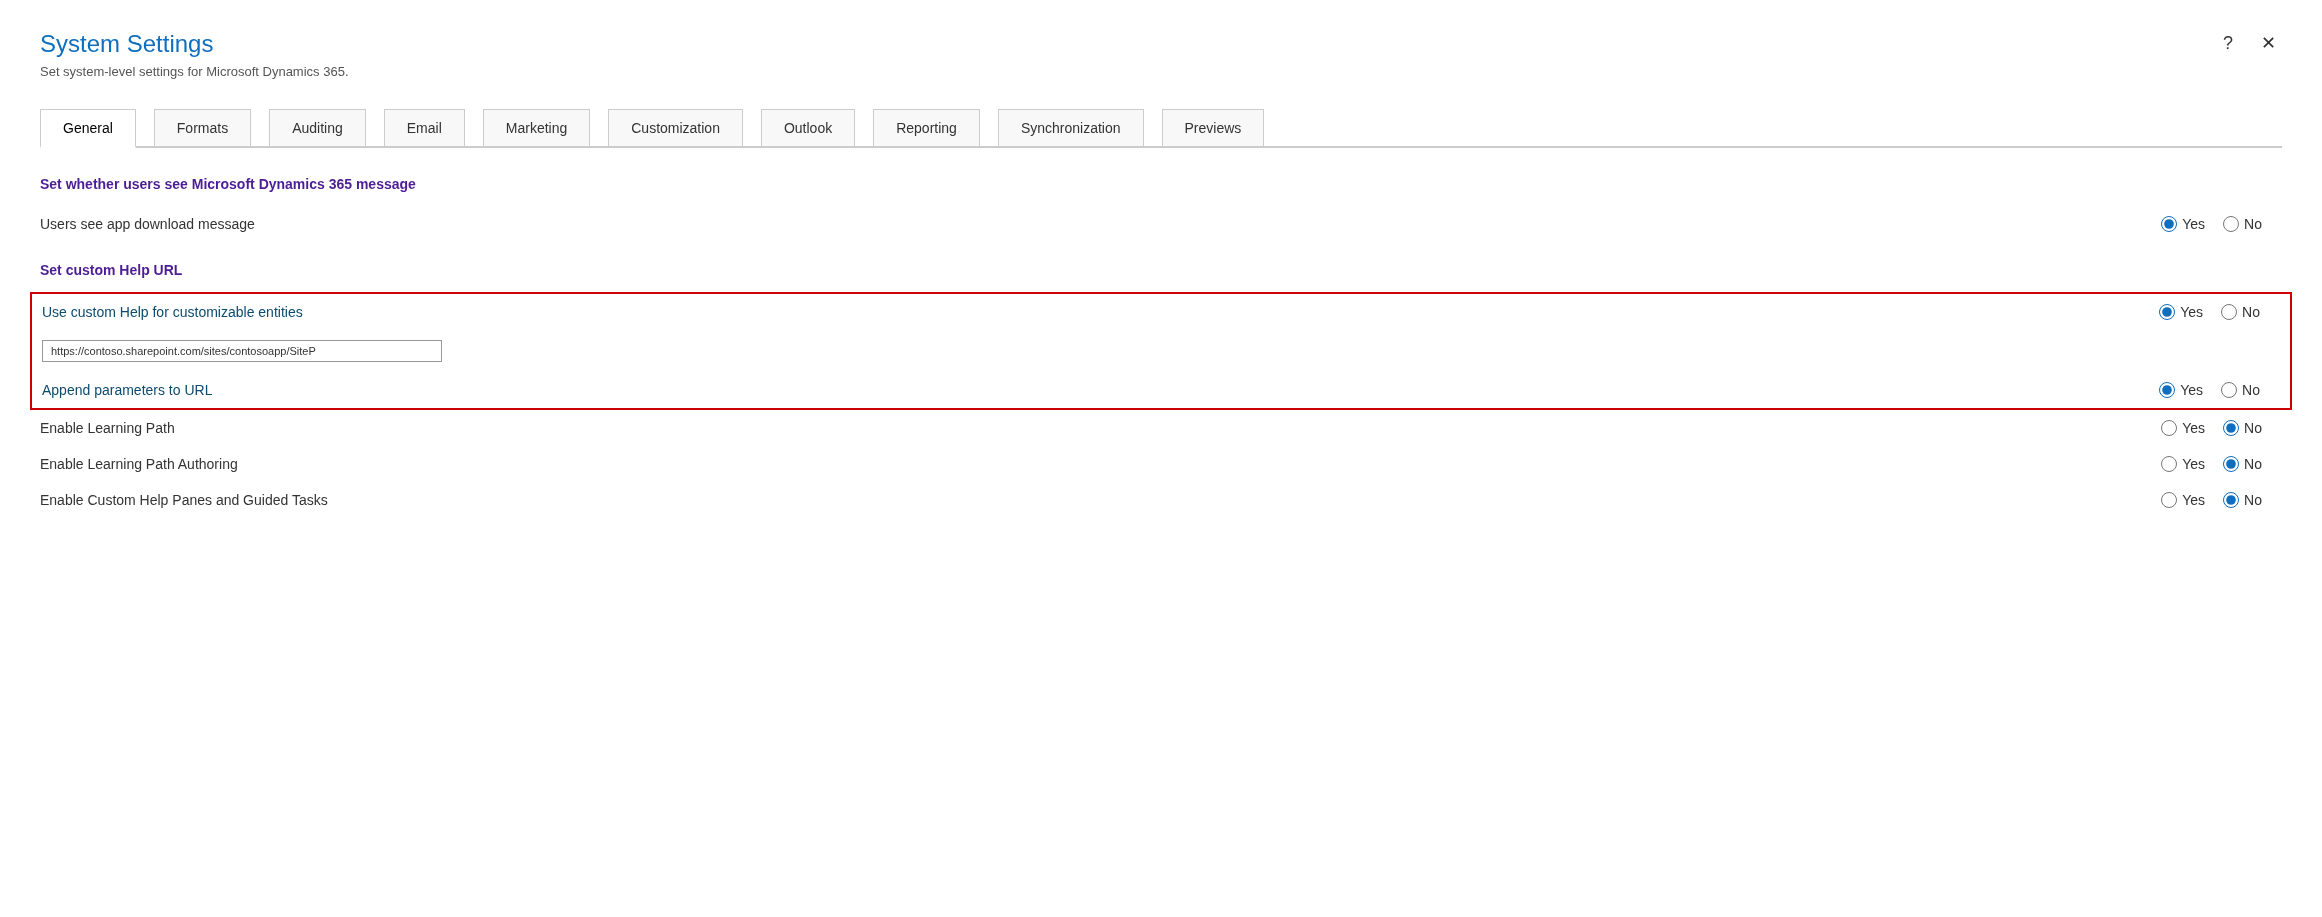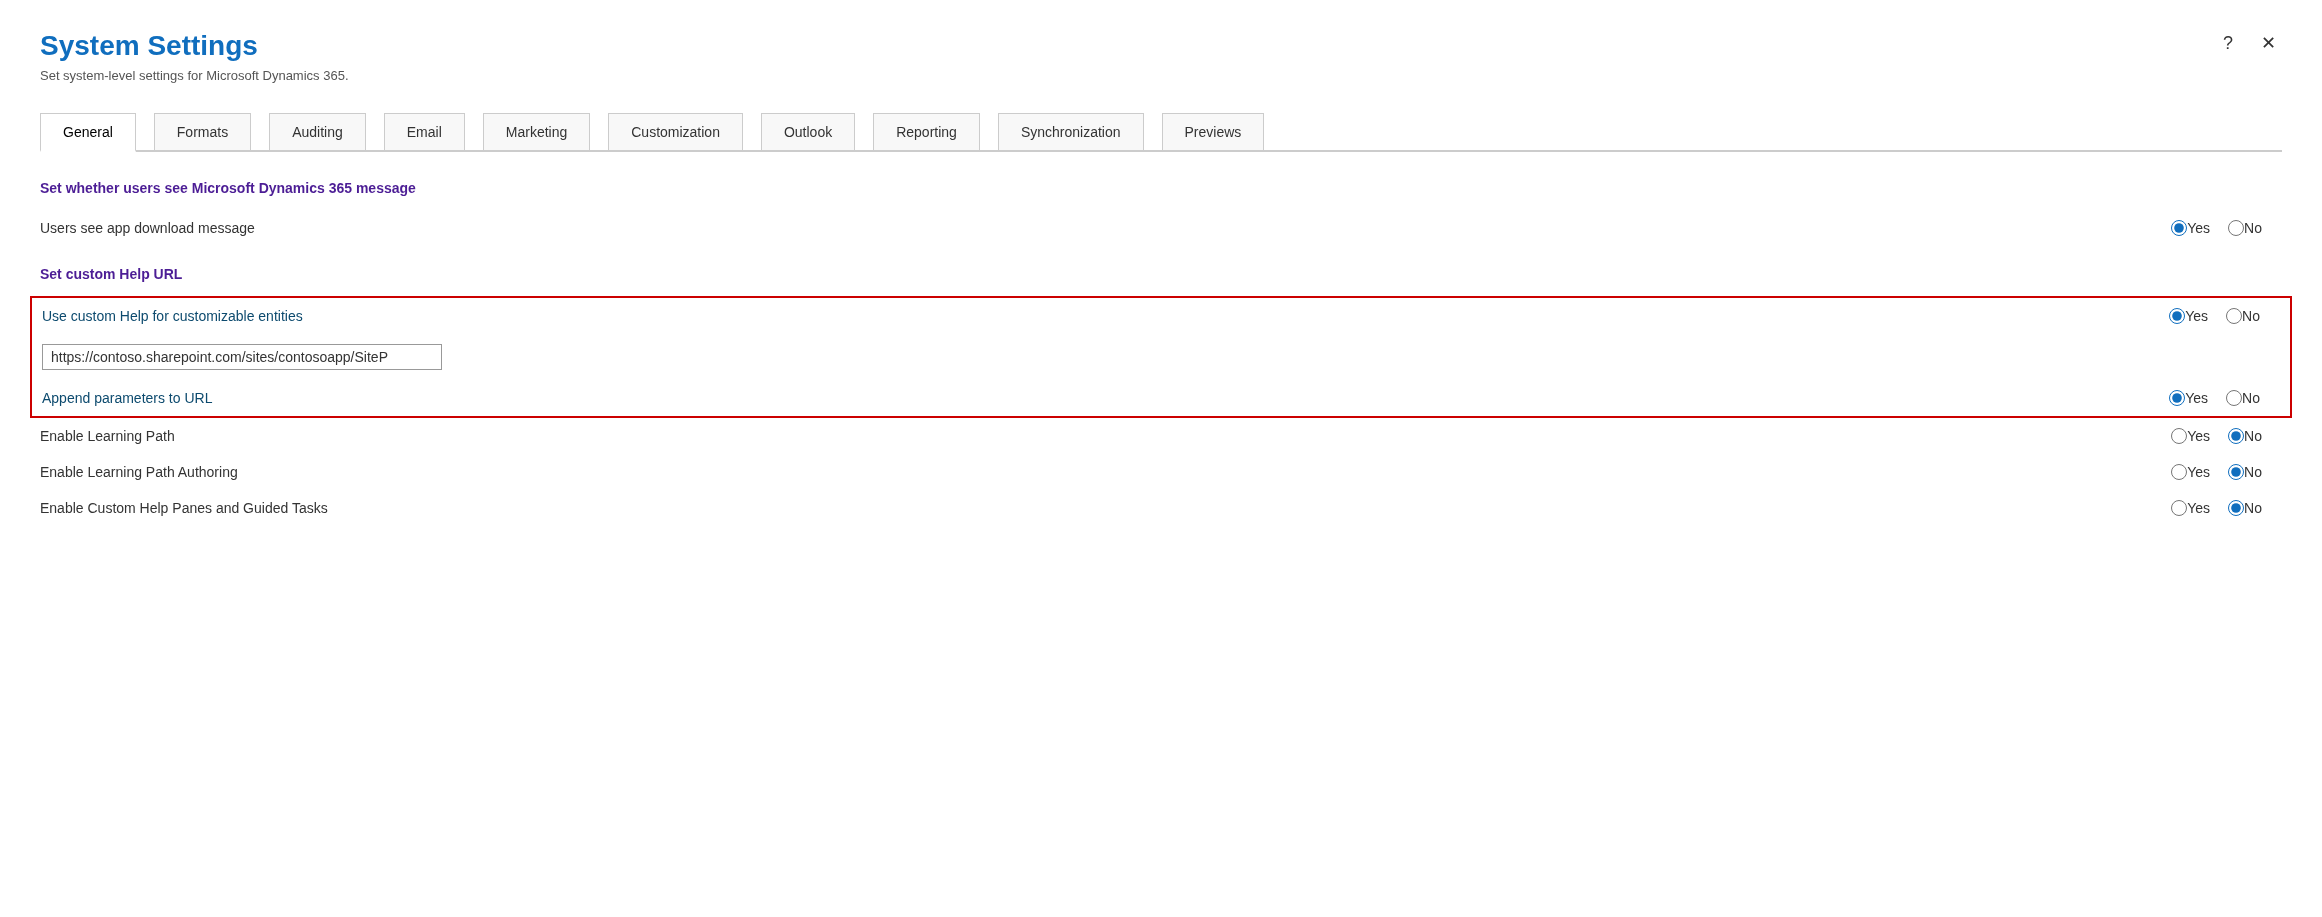--- a/index.html
+++ b/index.html
@@ -21,22 +21,22 @@
     .page-container {
       padding: 30px 40px 0 40px;
       position: relative;
     }
 
     .header-area {
       margin-bottom: 30px;
     }
 
     .page-title {
-      font-size: 28px;
-      font-weight: 700;
+      font-size: 24px;
+      font-weight: 400;
       color: #106ebe;
       margin-bottom: 6px;
     }
 
     .page-subtitle {
       font-size: 13px;
       color: #555;
     }
 
     .window-controls {
@@ -121,36 +121,37 @@
 
     .radio-group {
       display: flex;
       align-items: center;
       gap: 18px;
     }
 
     .radio-option {
       display: flex;
       align-items: center;
+      gap: 5px;
       font-size: 14px;
       color: #333;
       cursor: pointer;
     }
 
     .radio-option input[type="radio"] {
       width: 16px;
       height: 16px;
       cursor: pointer;
       accent-color: #106ebe;
     }
 
     .text-input {
       border: 1px solid #999;
       padding: 4px 8px;
-      font-size: 14px;
+      font-size: 11px;
       width: 400px;
       color: #333;
     }
 
     .highlighted-section {
       border: 2px solid #cc0000;
       padding: 0 10px;
       margin: 0 -10px;
     }
 

